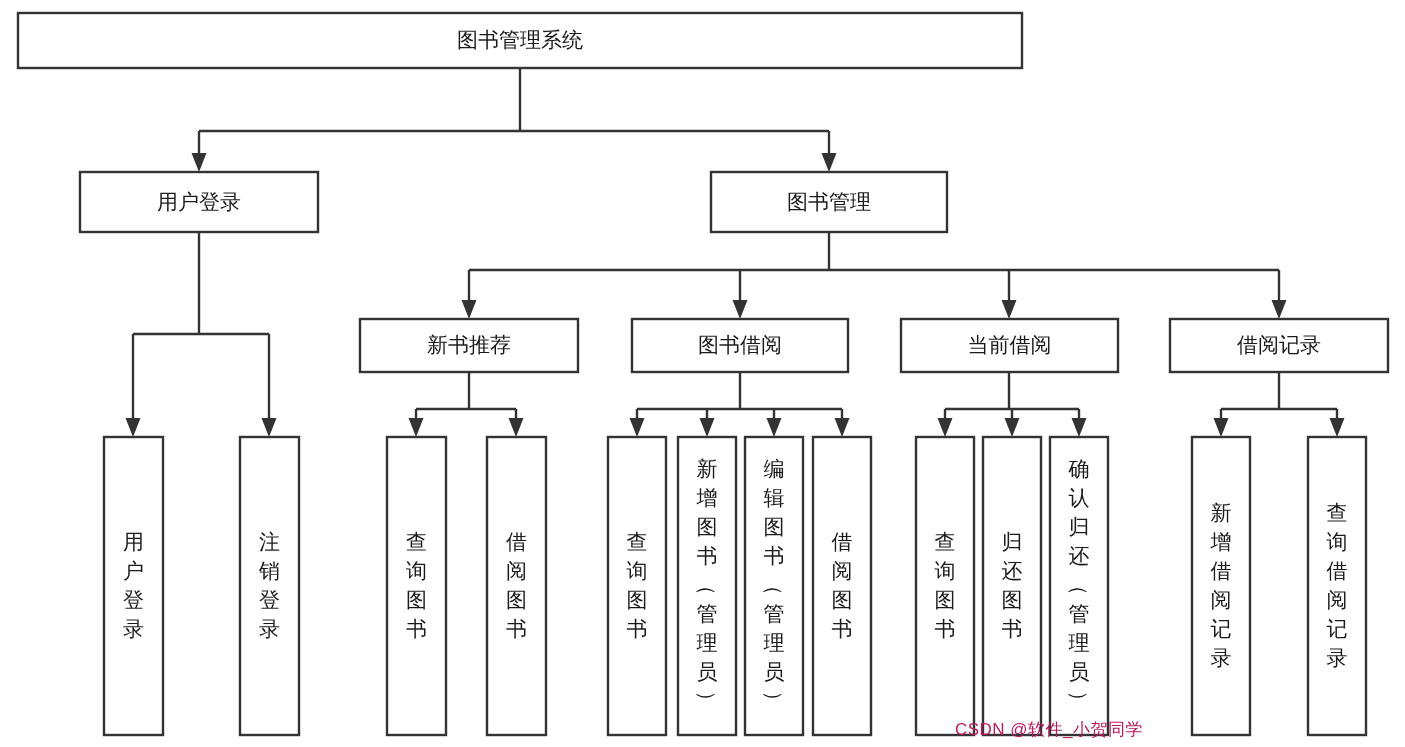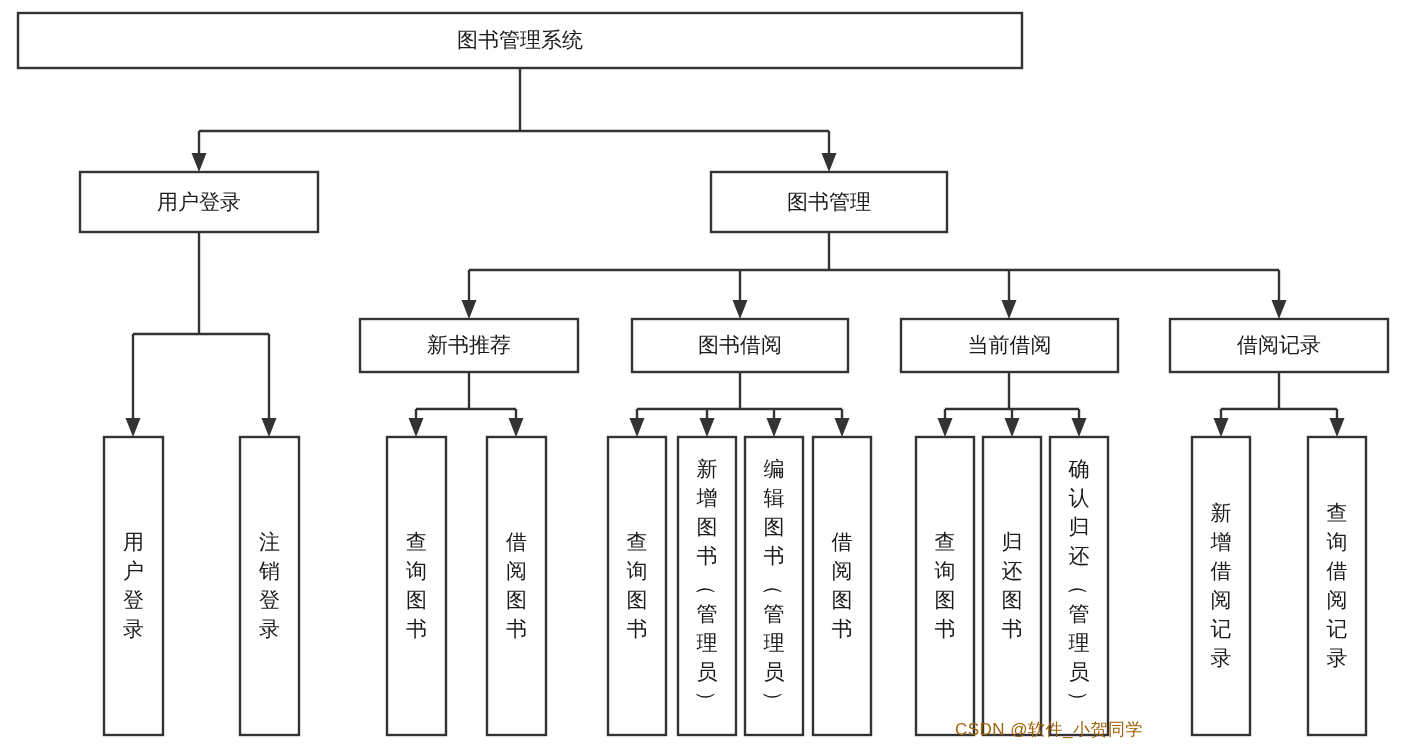--- a/index.html
+++ b/index.html
@@ -55,21 +55,21 @@
     font-size: 21px;
     fill: #1a1a1a;
     text-anchor: middle;
   }
   .watermark-text {
     position: absolute;
     right: 10px;
     bottom: 6px;
     font-family: "Liberation Sans", "DejaVu Sans", sans-serif;
     font-size: 17px;
-    color: #a16207;
+    color: #be185d;
     white-space: nowrap;
     letter-spacing: 0.5px;
     user-select: none;
   }
 </style>
 </head>
 <body>
 
 <div id="diagram-root">
   <svg class="diagram-canvas" viewBox="0 0 1405 747" xmlns="http://www.w3.org/2000/svg">

